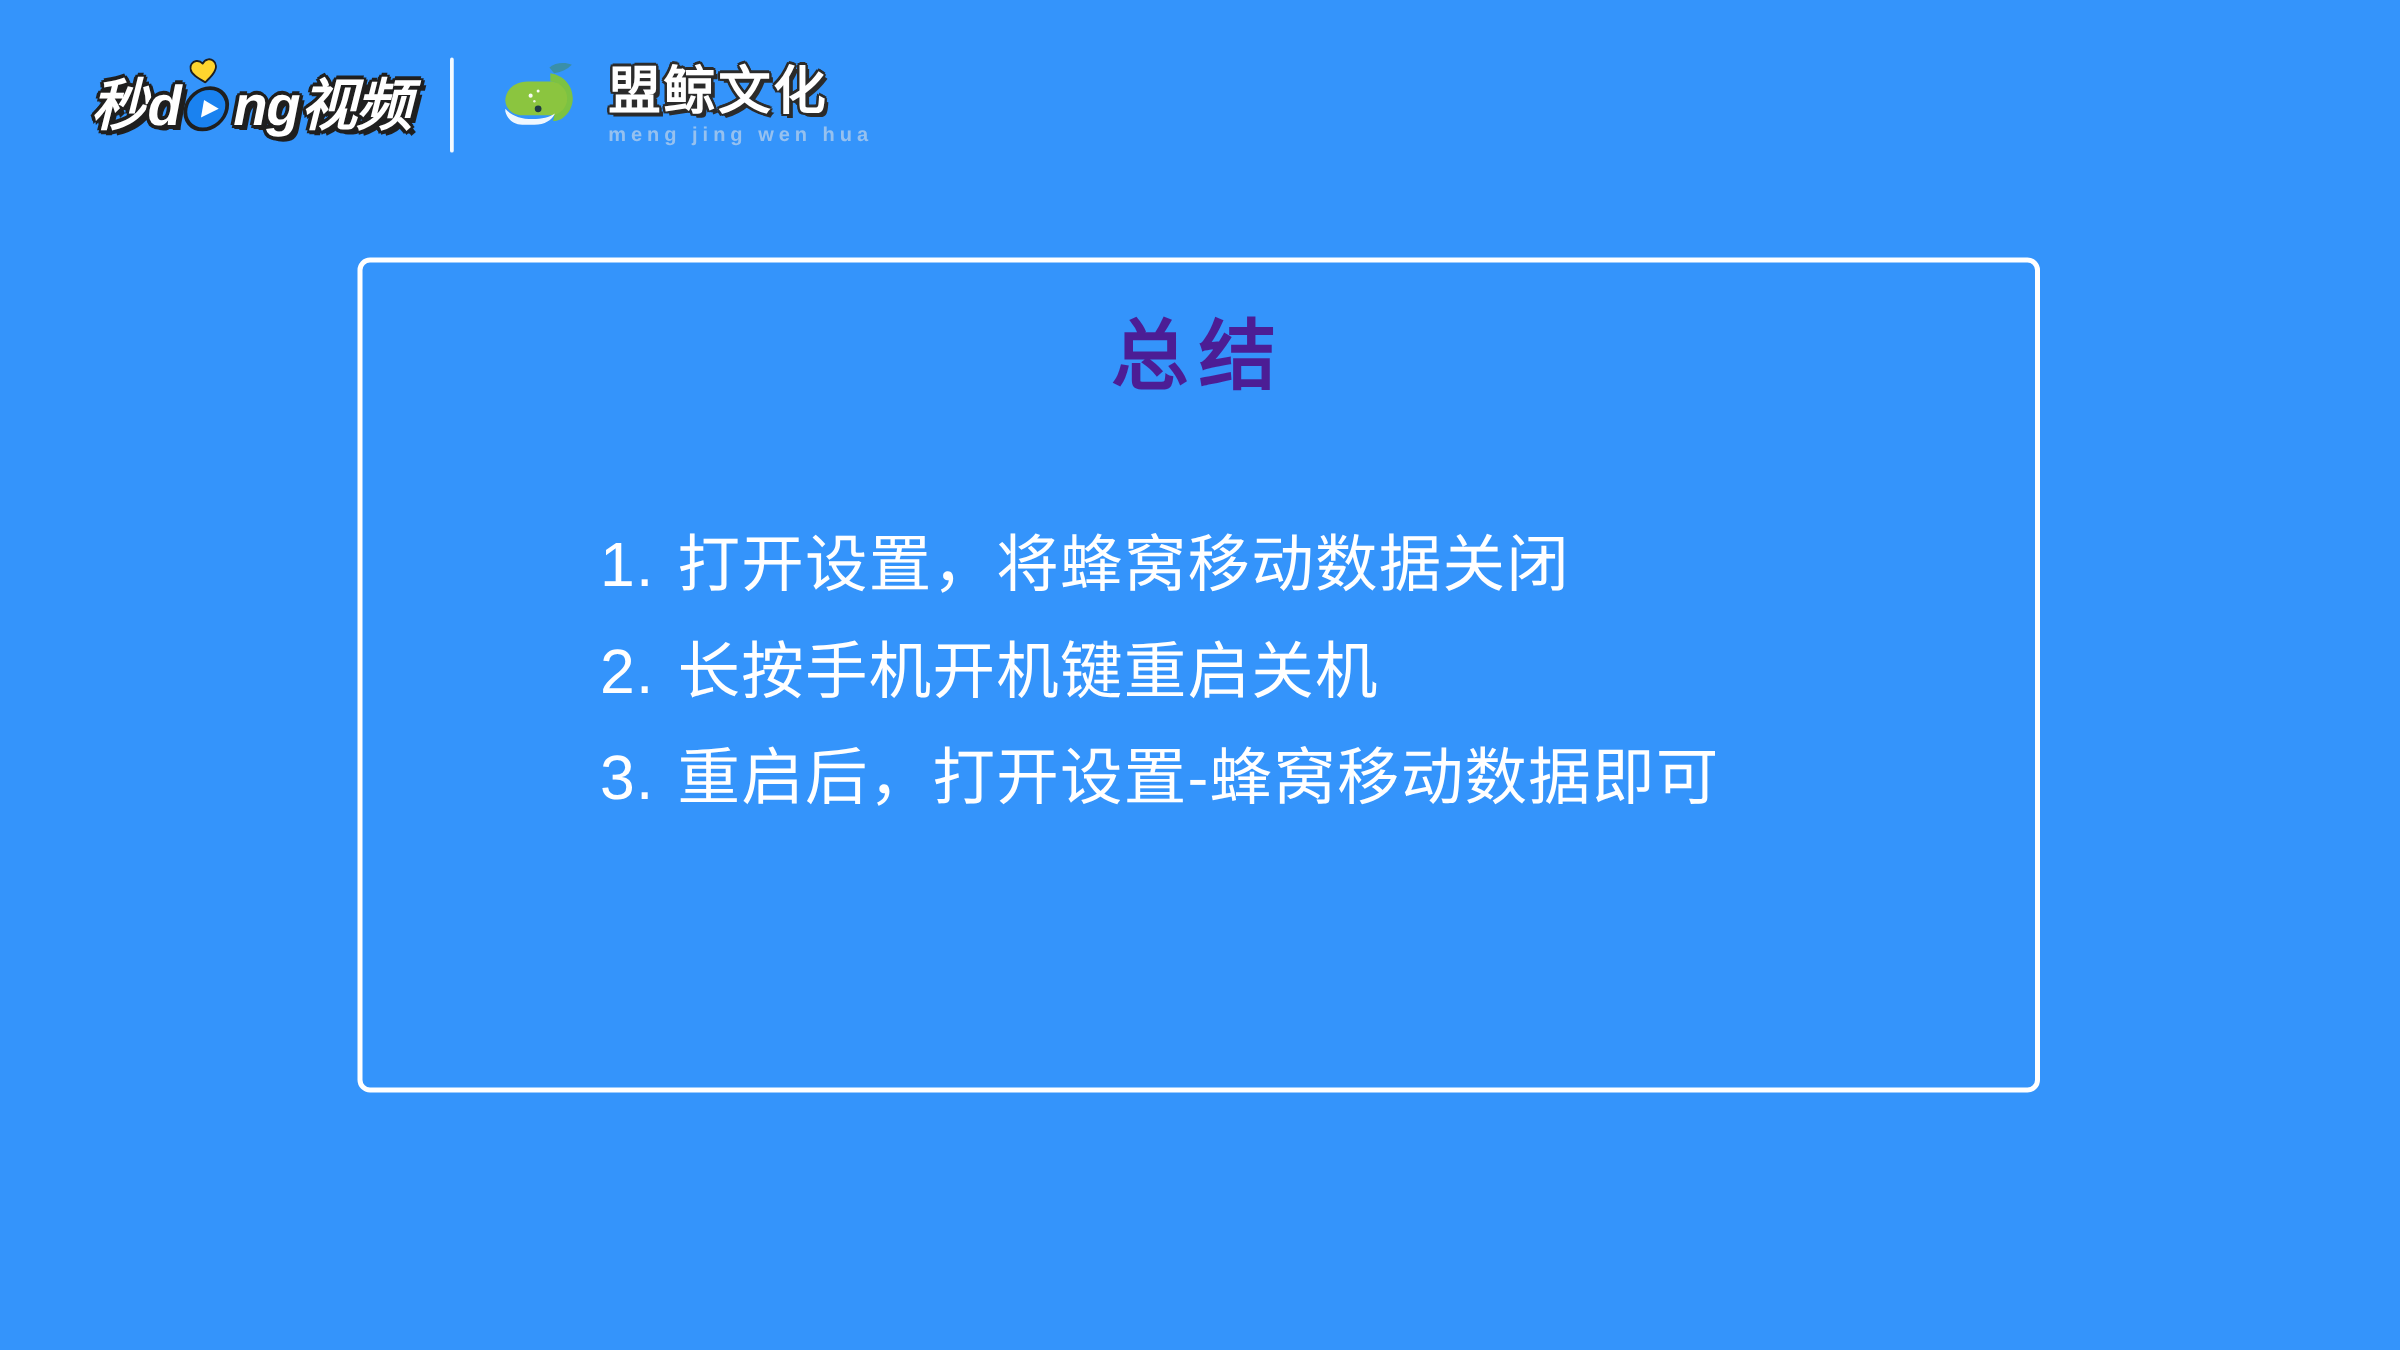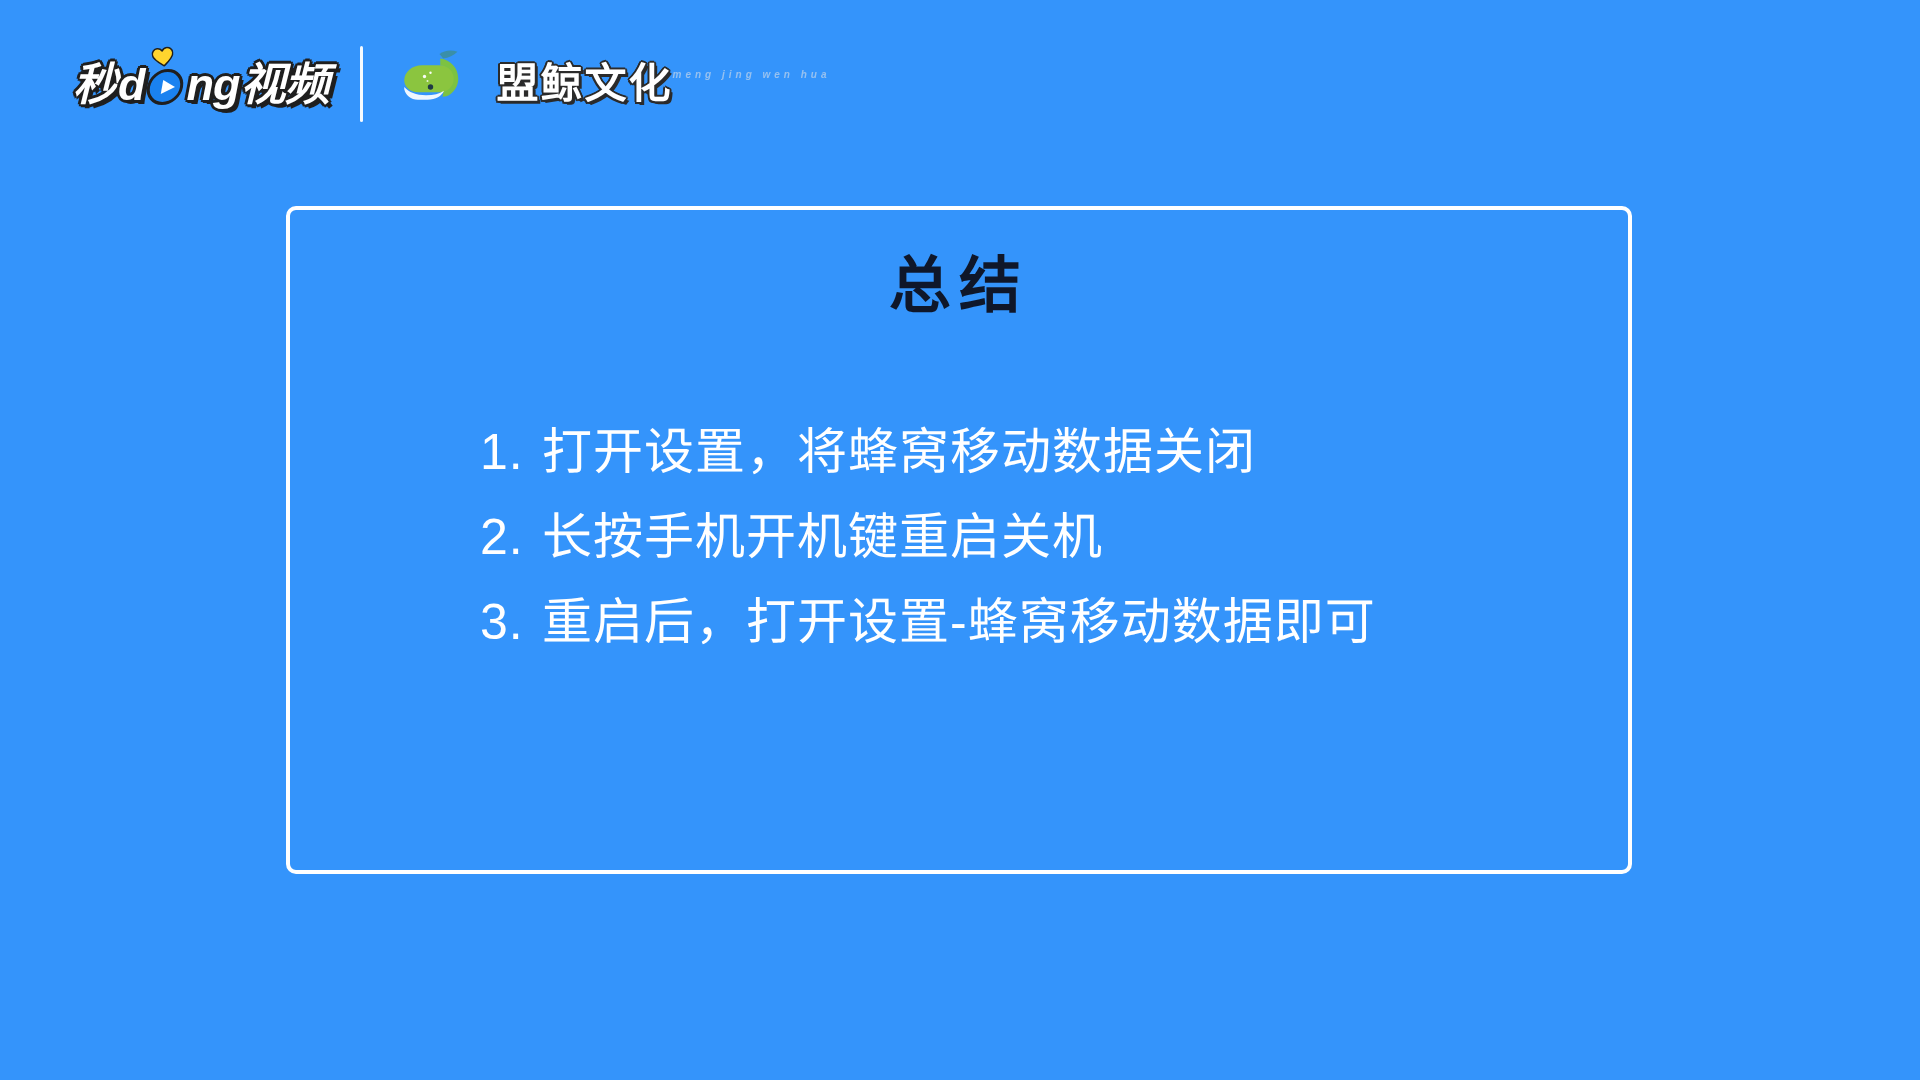--- a/index.html
+++ b/index.html
@@ -106,38 +106,37 @@
     height: 80px;
   }
   .whale-mark {
     width: 76px;
     height: 72px;
     margin-right: 14px;
     flex: none;
   }
   .mengjing-text {
     display: flex;
+    flex-direction: column;
     justify-content: flex-end;
     line-height: 1;
-    margin-left: 10px;
   }
   .mengjing-cn {
     font-size: 42px;
     font-weight: bold;
     color: #ffffff;
     letter-spacing: 2px;
     text-shadow:
       2px 0 0 #2b2b2b, -2px 0 0 #2b2b2b, 0 2px 0 #2b2b2b, 0 -2px 0 #2b2b2b,
       1.5px 1.5px 0 #2b2b2b, -1.5px 1.5px 0 #2b2b2b, 1.5px -1.5px 0 #2b2b2b, -1.5px -1.5px 0 #2b2b2b,
       3px 3px 0 #2b2b2b;
   }
   .mengjing-en {
     margin-top: 7px;
-    font-size: 10px;
-    font-style: italic;
+    font-size: 16px;
     font-weight: bold;
     letter-spacing: 4px;
     color: #a8c9ee;
     text-align: right;
     opacity: .85;
   }
 
   
   .panel {
     position: absolute;
@@ -148,21 +147,21 @@
     border: 4px solid #ffffff;
     border-radius: 10px;
     box-sizing: border-box;
   }
 
   .panel-title {
     margin-top: 42px;
     text-align: center;
     font-size: 62px;
     font-weight: bold;
-    color: #0f172a;
+    color: #4c1d95;
     letter-spacing: 8px;
     line-height: 1.1;
   }
 
   .steps {
     margin: 82px 0 0 0;
     padding: 0;
     list-style: none;
     display: flex;
     flex-direction: column;

